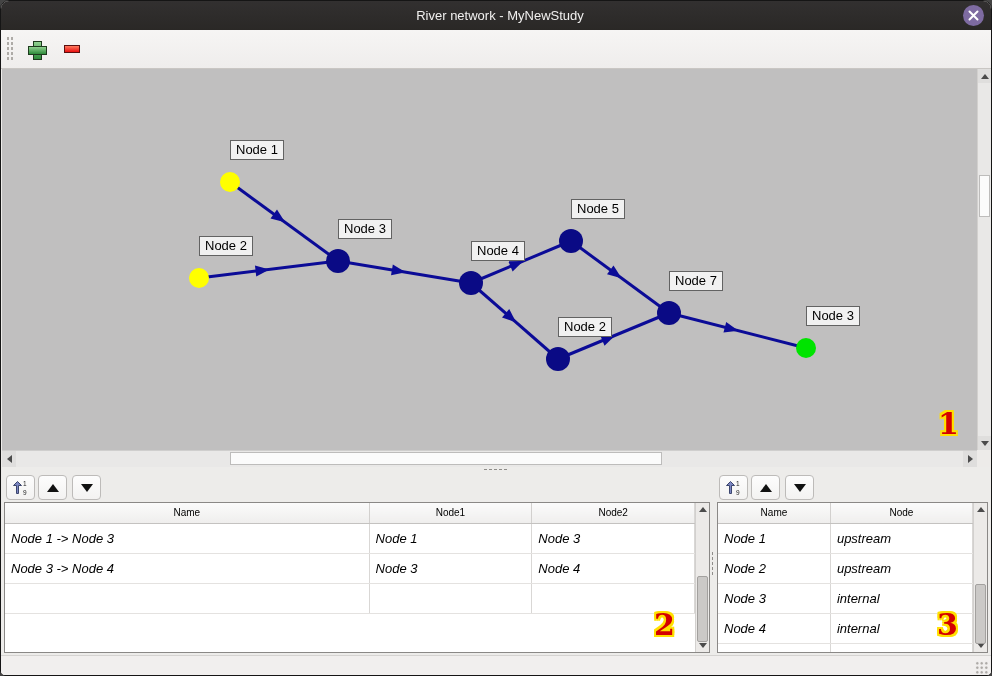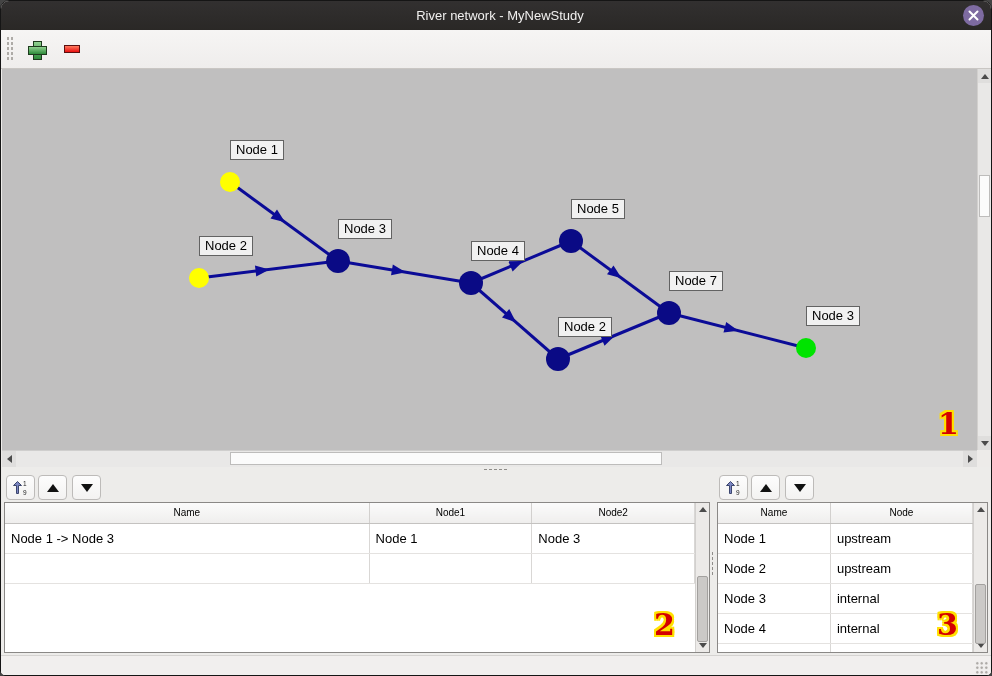--- a/index.html
+++ b/index.html
@@ -144,21 +144,21 @@
     flex:1; border-collapse:collapse; table-layout:fixed; height:1px;
   }
   .table-frame th{
     height:20px; font-size:10px; font-weight:normal; color:#000; text-align:center;
     background:linear-gradient(#fbfbfb,#efeeed);
     border-right:1px solid #d2d0ce; border-bottom:1px solid #c4c2c0;
   }
   .table-frame td{
     height:30px; font-size:13px; color:#000; padding-left:6px;
     border-right:1px solid #d9d7d5; border-bottom:1px solid #e4e2e0;
-    background:#fff; white-space:nowrap; overflow:hidden;
+    background:#fff; white-space:nowrap; overflow:hidden;font-style:italic;
   }
   .table-frame th:last-child, .table-frame td:last-child{ border-right:1px solid #d9d7d5; }
   .table-vscroll{
     flex:0 0 14px; background:#eceae8; border-left:1px solid #d2d0ce;
     display:flex; flex-direction:column;
   }
   .table-vscroll .btn{ flex:0 0 13px; display:flex; align-items:center; justify-content:center; }
   .table-vscroll .track{ position:relative; flex:1; }
   .table-vscroll .thumb{
     position:absolute; left:1px; width:11px;
@@ -298,20 +298,25 @@
                 <th>Node2</th>
               </tr>
             </thead>
             <tbody>
               <tr>
                 <td>Node 1 -&gt; Node 3</td>
                 <td>Node 1</td>
                 <td>Node 3</td>
               </tr>
               <tr>
+                <td>Node 3 -&gt; Node 4</td>
+                <td>Node 3</td>
+                <td>Node 4</td>
+              </tr>
+              <tr>
                 <td></td>
                 <td></td>
                 <td></td>
               </tr>
             </tbody>
           </table>
         <div class="table-vscroll">
           <span class="btn">
               <span class="sb-arrow arr-up"></span>
             </span>

